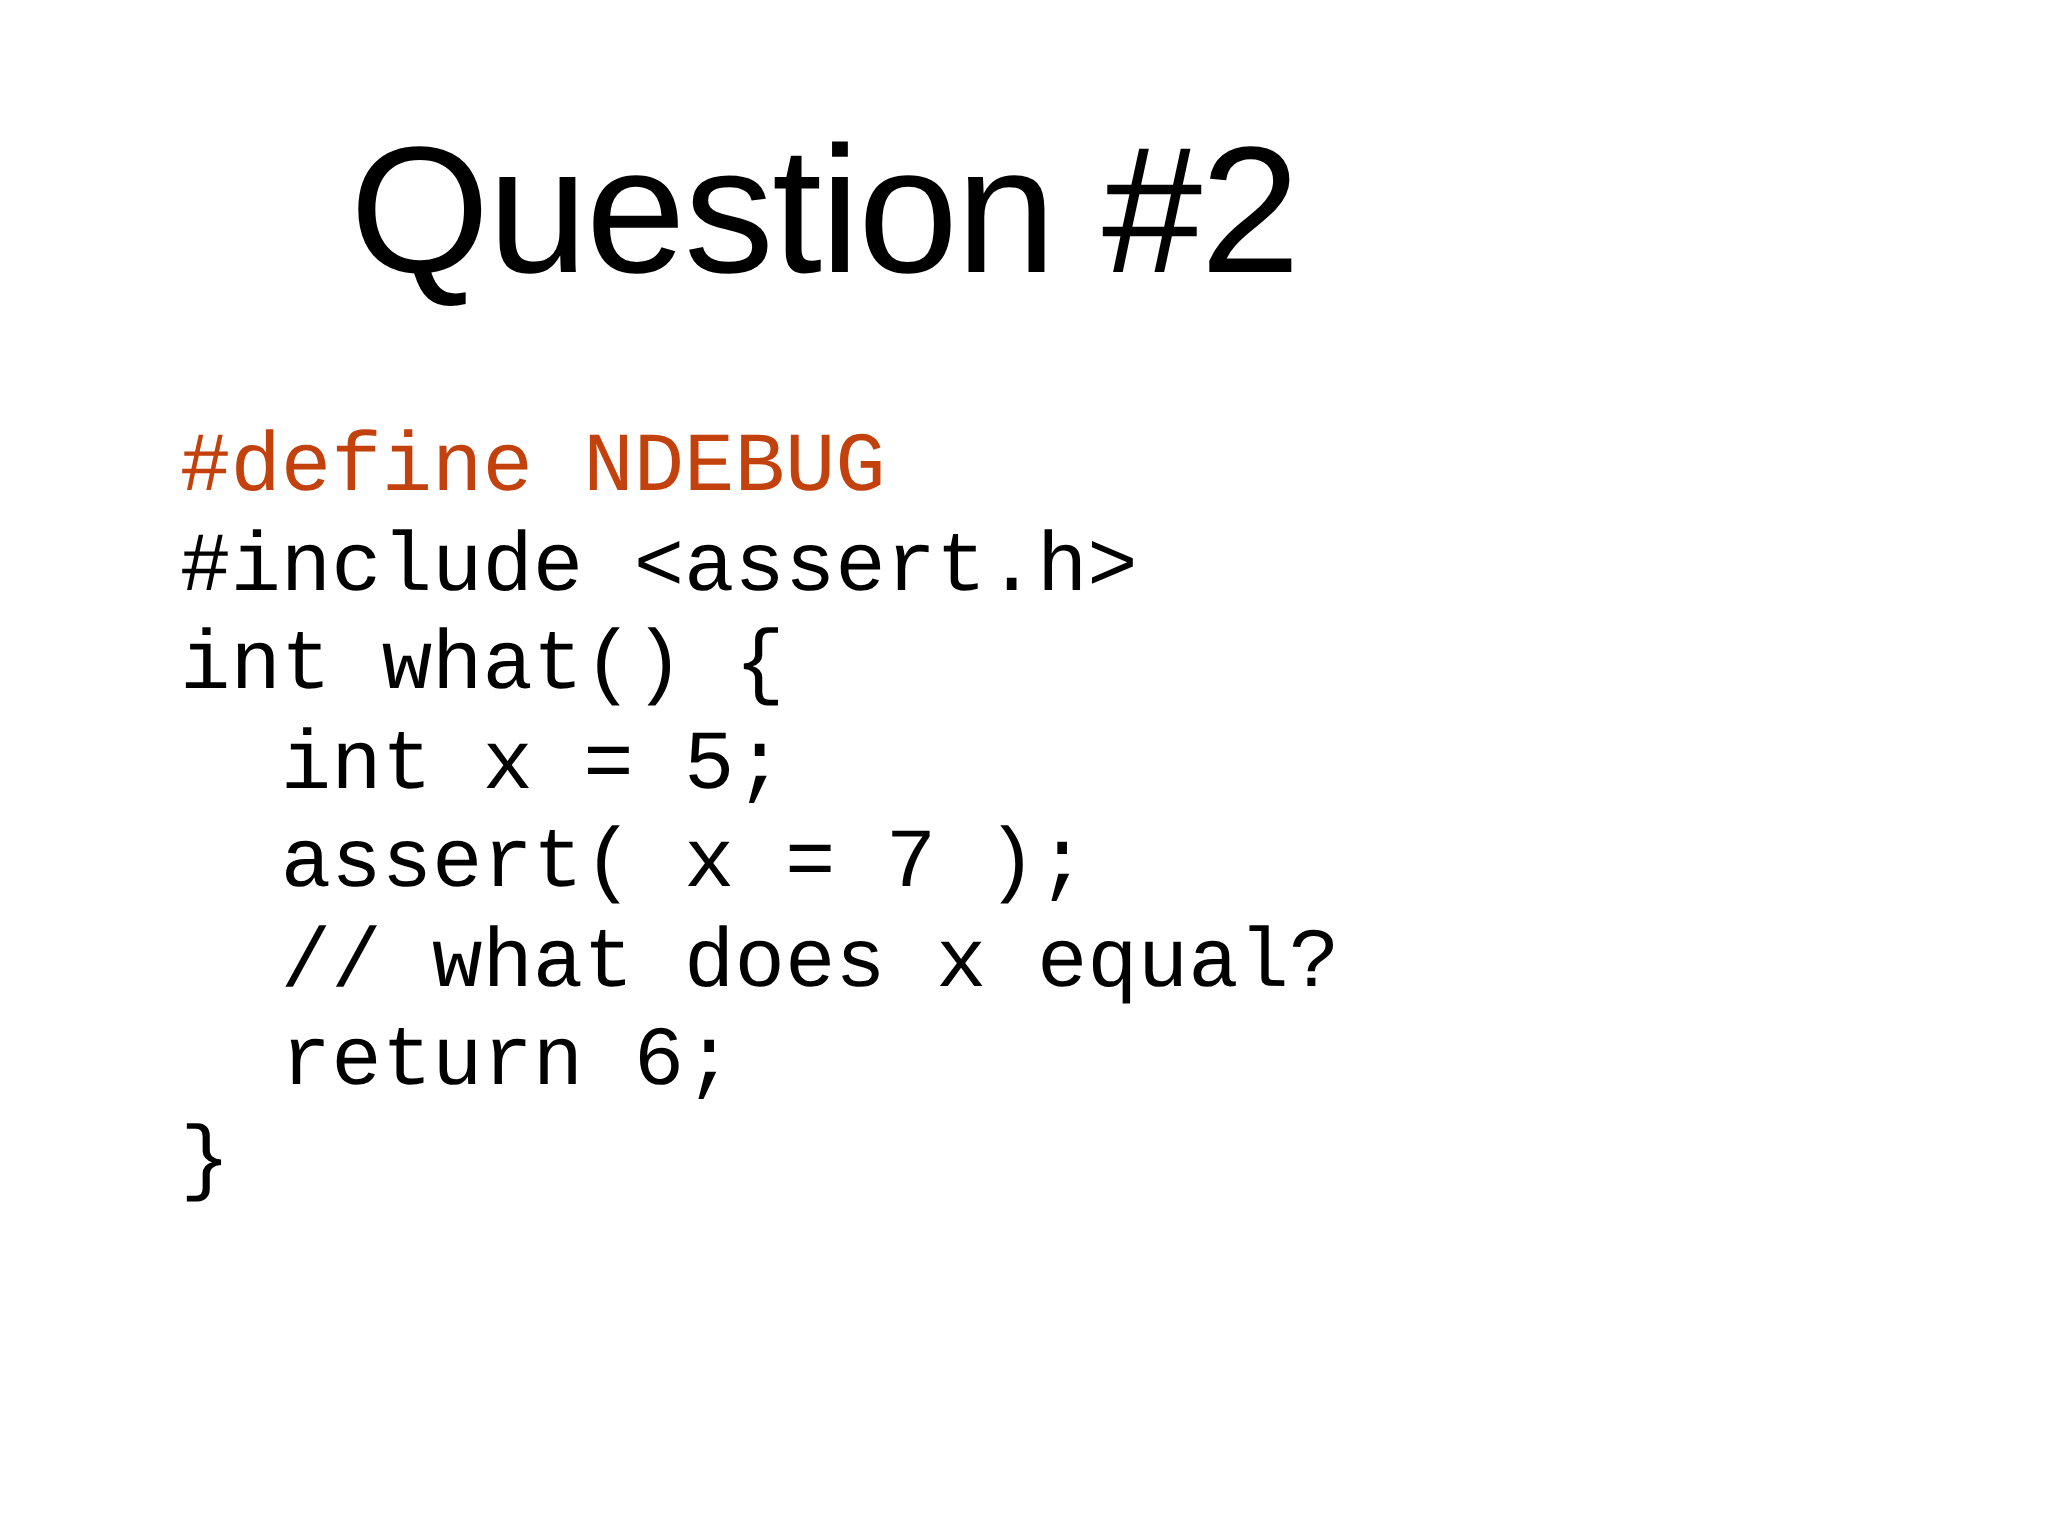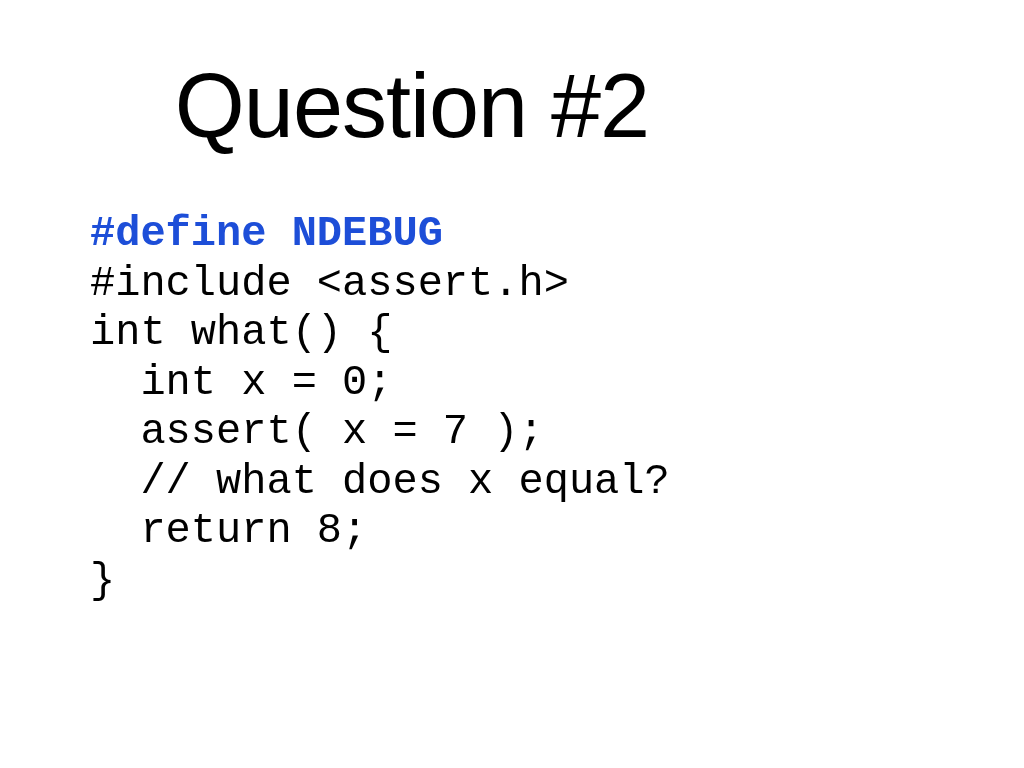--- a/index.html
+++ b/index.html
@@ -31,30 +31,29 @@
     position: absolute;
     top: 210px;
     left: 90px;
     font-family: "Courier New", Courier, monospace;
     font-size: 42px;
     line-height: 1.18;
     white-space: pre;
     color: #000000;
   }
   .code-line.red {
-    color: #1d4ed8;
-    font-weight: bold;
+    color: #c2410c;
   }
 </style>
 </head>
 <body>
 
 <div class="slide">
   <div class="title">Question #2</div>
   <div class="code-block"><span class="code-line red">#define NDEBUG</span>
 <span class="code-line">#include &lt;assert.h&gt;</span>
 <span class="code-line">int what() {</span>
-<span class="code-line">  int x = 0;</span>
+<span class="code-line">  int x = 5;</span>
 <span class="code-line">  assert( x = 7 );</span>
 <span class="code-line">  // what does x equal?</span>
-<span class="code-line">  return 8;</span>
+<span class="code-line">  return 6;</span>
 <span class="code-line">}</span></div>
 </div>
 
 </body></html>

